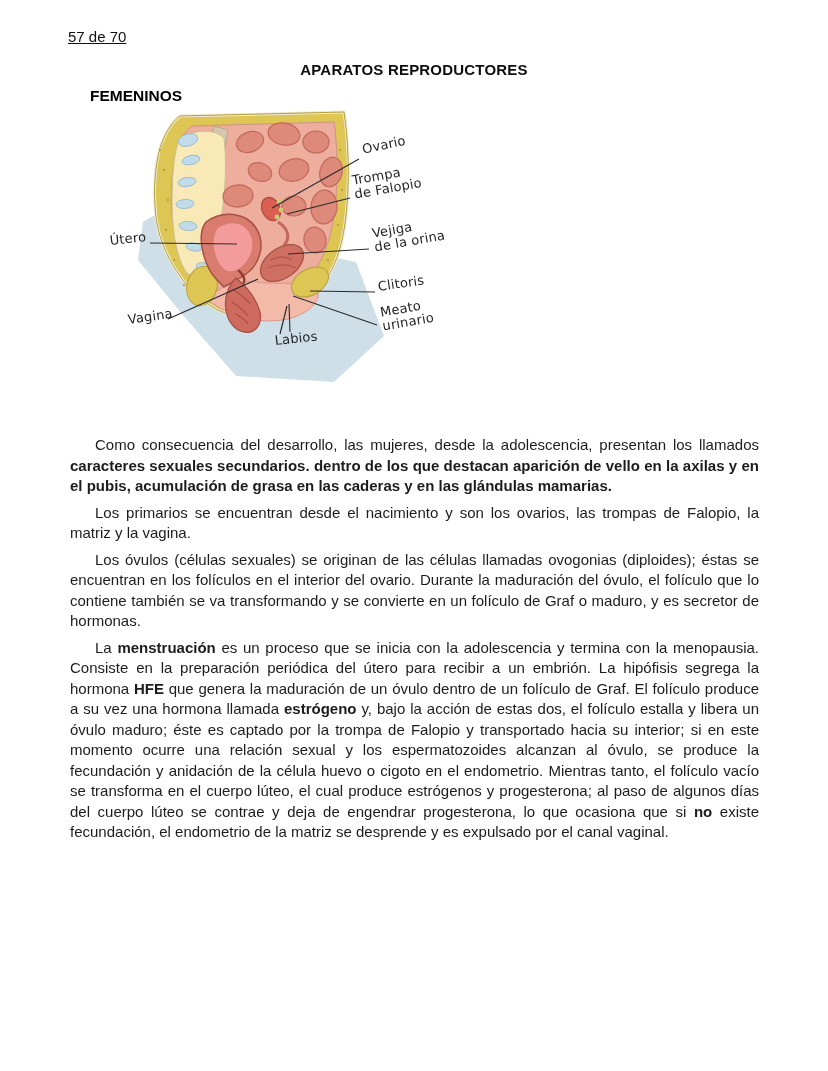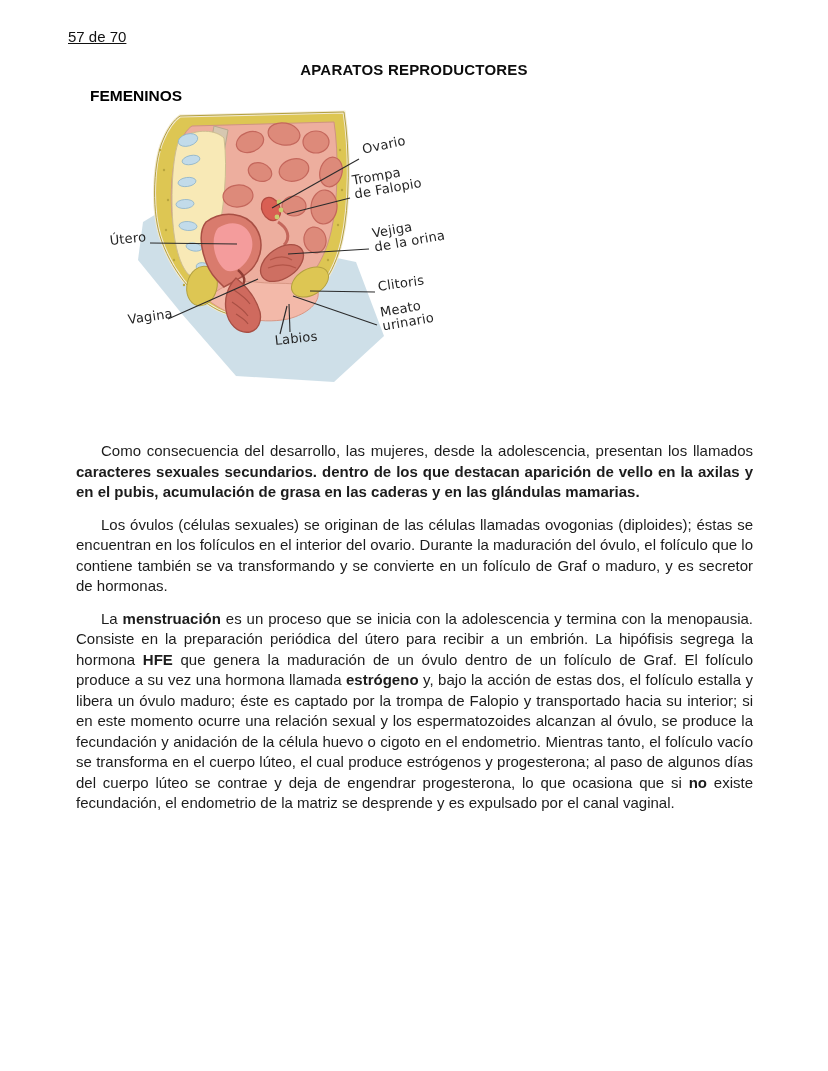--- a/index.html
+++ b/index.html
@@ -34,21 +34,21 @@
     font-family:"DejaVu Sans", sans-serif;
     font-size:13px;line-height:14px;color:#252525;
     white-space:nowrap;transform-origin:left top;
     letter-spacing:.2px;
   }
   .bodytext{
     position:absolute;left:64px;top:429px;width:701px;
     font-size:15px;line-height:20.5px;
     text-align:justify;color:#1c1c1c;
   }
-  .bodytext p{margin:12px;text-indent:25px;}
+  .bodytext p{margin:6px;text-indent:25px;}
   .b{font-weight:bold;}
 </style>
 </head>
 <body>
 
 <div class="page">
 
   <div class="pagenum">57 de 70</div>
   <div class="doc-title">APARATOS REPRODUCTORES</div>
   <div class="doc-subtitle">FEMENINOS</div>
@@ -154,17 +154,18 @@
       <span>Meato</span><br>
       <span>urinario</span>
     </div>
     <span class="dlabel" style="left:21px;top:124px;transform:rotate(-6deg);">Útero</span>
     <span class="dlabel" style="left:39px;top:203px;transform:rotate(-8deg);">Vagina</span>
     <span class="dlabel" style="left:186px;top:224px;transform:rotate(-6deg);">Labios</span>
   </div>
 
   <div class="bodytext">
     <p><span>Como consecuencia del desarrollo, las mujeres, desde la adolescencia, presentan los llamados </span><span class="b">caracteres sexuales secundarios. dentro de los que destacan aparición de vello en la axilas y en el pubis, acumulación de grasa en las caderas y en las glándulas mamarias.</span></p>
+    <p><span>Los primarios se encuentran desde el nacimiento y son los ovarios, las trompas de Falopio, la matriz y la vagina.</span></p>
     <p><span>Los óvulos (células sexuales) se originan de las células llamadas ovogonias (diploides); éstas se encuentran en los folículos en el interior del ovario. Durante la maduración del óvulo, el folículo que lo contiene también se va transformando y se convierte en un folículo de Graf o maduro, y es secretor de hormonas.</span></p>
     <p><span>La </span><span class="b">menstruación</span><span> es un proceso que se inicia con la adolescencia y termina con la menopausia. Consiste en la preparación periódica del útero para recibir a un embrión. La hipófisis segrega la hormona </span><span class="b">HFE</span><span> que genera la maduración de un óvulo dentro de un folículo de Graf. El folículo produce a su vez una hormona llamada </span><span class="b">estrógeno</span><span> y, bajo la acción de estas dos, el folículo estalla y libera un óvulo maduro; éste es captado por la trompa de Falopio y transportado hacia su interior; si en este momento ocurre una relación sexual y los espermatozoides alcanzan al óvulo, se produce la fecundación y anidación de la célula huevo o cigoto en el endometrio. Mientras tanto, el folículo vacío se transforma en el cuerpo lúteo, el cual produce estrógenos y progesterona; al paso de algunos días del cuerpo lúteo se contrae y deja de engendrar progesterona, lo que ocasiona que si </span><span class="b">no</span><span> existe fecundación, el endometrio de la matriz se desprende y es expulsado por el canal vaginal.</span></p>
   </div>
 
 </div>
 
 </body></html>

